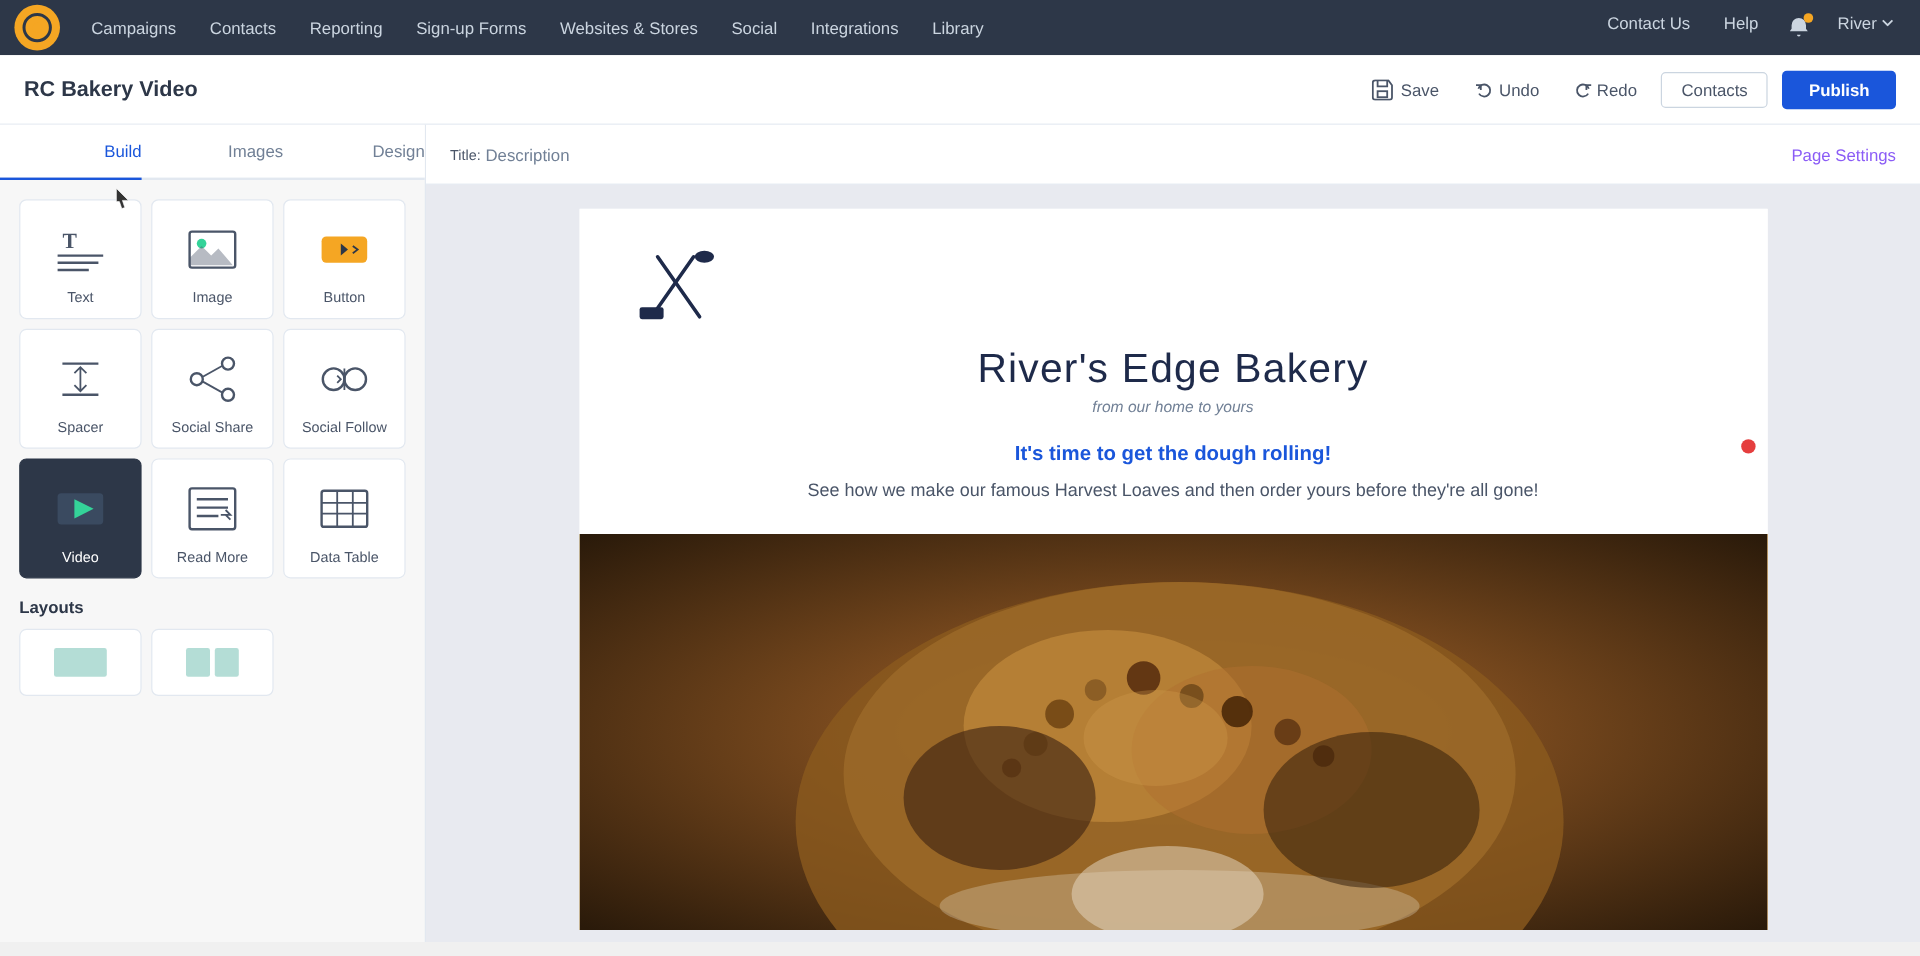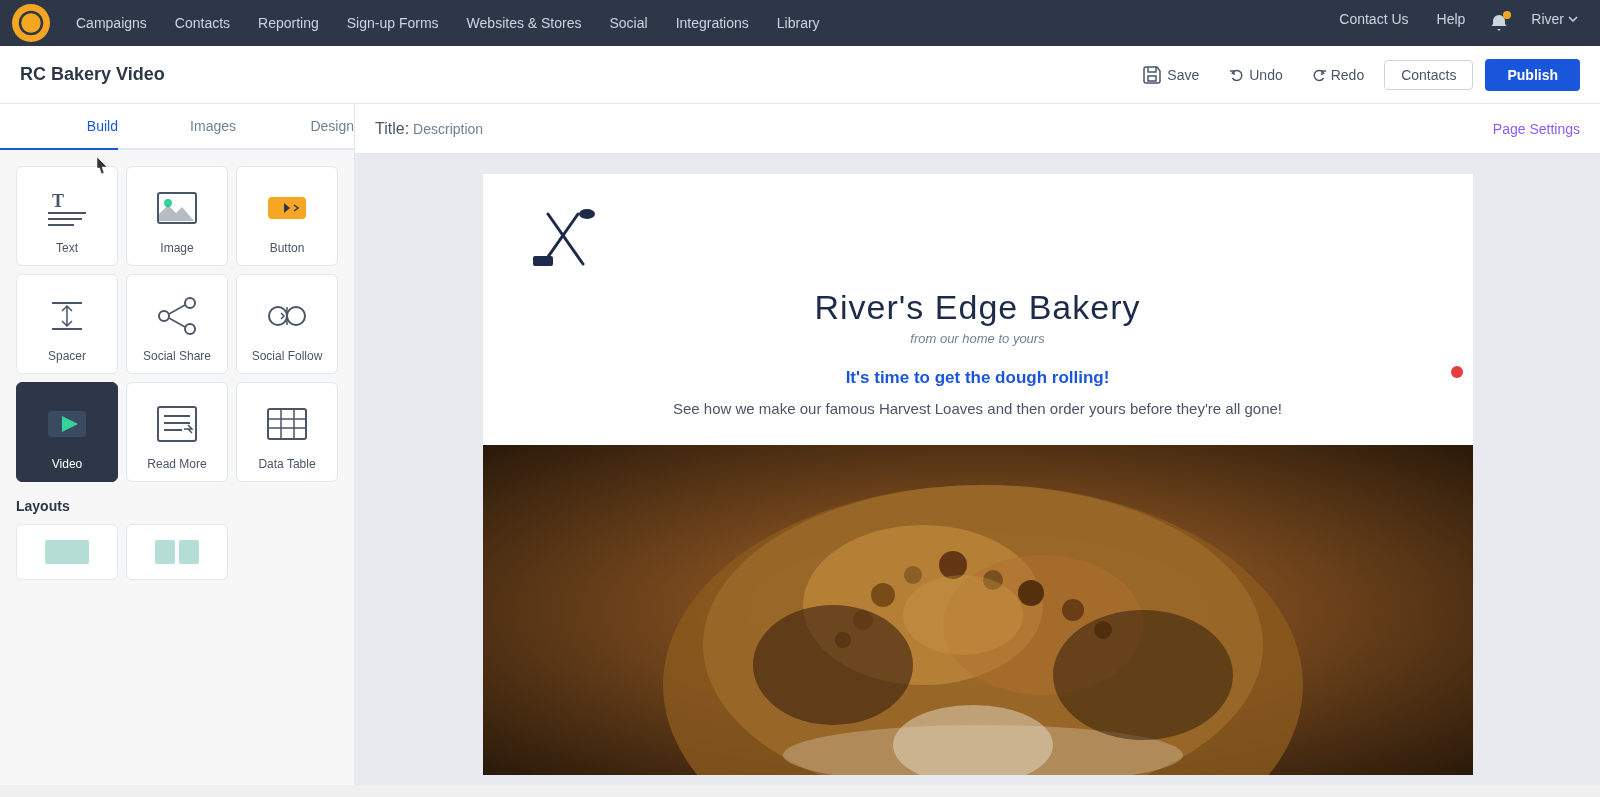--- a/index.html
+++ b/index.html
@@ -204,21 +204,21 @@
     .content-title-bar {
       background: #fff;
       height: 50px;
       display: flex;
       align-items: center;
       padding: 0 20px;
       border-bottom: 1px solid #e2e8f0;
       flex-shrink: 0;
     }
     .title-label {
-      font-size: 16px;
+      font-size: 12px;
       color: #4a5568;
       font-weight: 500;
     }
     .title-value {
       font-size: 14px;
       color: #718096;
       margin-left: 4px;
     }
     .page-settings-btn {
       margin-left: auto;

